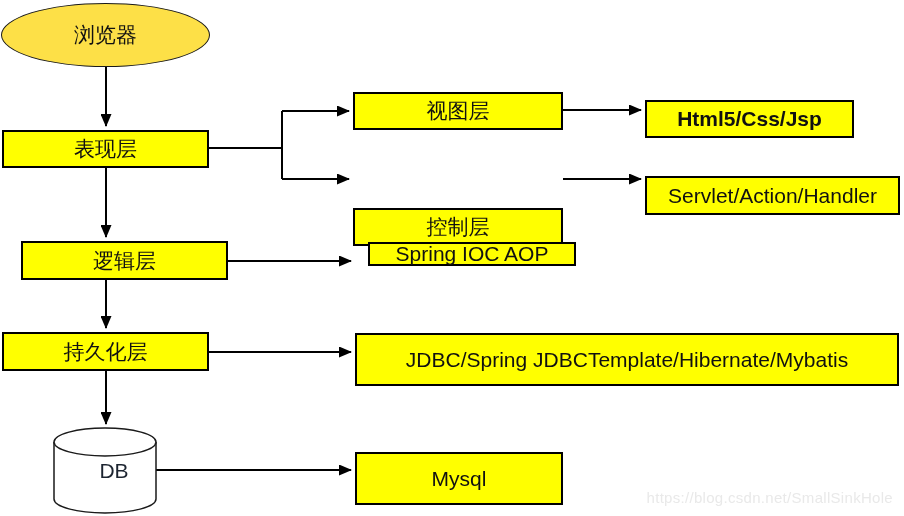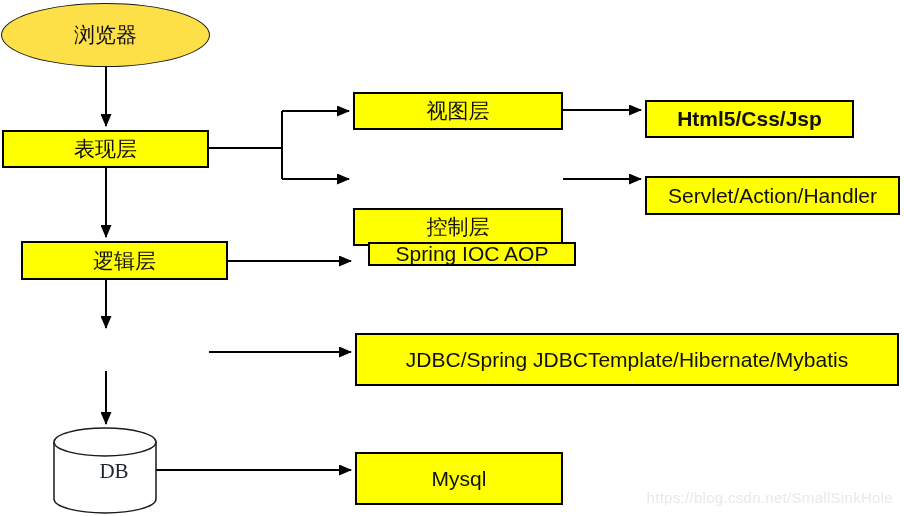--- a/index.html
+++ b/index.html
@@ -57,21 +57,21 @@
   #n-presentation { left: 2px;   top: 130px; width: 207px; height: 38px; }
   #n-logic        { left: 2px;   top: 241px; width: 207px; height: 39px; margin-left: 19px; }
   #n-persistence  { left: 2px;   top: 332px; width: 207px; height: 39px; }
   #n-view         { left: 353px; top: 92px;  width: 210px; height: 38px; }
   #n-control      { left: 353px; top: 160px; width: 210px; height: 38px; margin-top: 48px; }
   #n-spring       { left: 355px; top: 242px; width: 208px; height: 24px; margin-left: 13px; }
   #n-jdbc         { left: 355px; top: 333px; width: 544px; height: 53px; }
   #n-mysql        { left: 355px; top: 452px; width: 208px; height: 53px; }
   #n-html5        { left: 645px; top: 100px;  width: 209px; height: 38px; font-weight: bold; }
   #n-servlet      { left: 645px; top: 160px; width: 255px; height: 39px; margin-top: 16px; }
-  #n-db-label     { left: 54px;  top: 456px; width: 120px; height: 30px; font-family: Liberation Serif, serif; }
+  #n-db-label     { left: 54px;  top: 456px; width: 120px; height: 30px; }
   #watermark {
     position: absolute;
     top: 489px;
     right: 11px;
     font-size: 15px;
     color: #e9e9e9;
     z-index: 4;
     letter-spacing: 0.3px;
   }
 </style>
@@ -120,20 +120,21 @@
   <div id="n-control" class="node">控制层</div>
 
   <div id="n-html5" class="node">Html5/Css/Jsp</div>
 
   <div id="n-servlet" class="node">Servlet/Action/Handler</div>
 
   <div id="n-logic" class="node">逻辑层</div>
 
   <div id="n-spring" class="node">Spring IOC AOP</div>
 
+  <div id="n-persistence" class="node">持久化层</div>
 
   <div id="n-jdbc" class="node">JDBC/Spring JDBCTemplate/Hibernate/Mybatis</div>
 
   <div id="n-db-label" class="shape-label">DB</div>
 
   <div id="n-mysql" class="node">Mysql</div>
 
   <div id="watermark">https://blog.csdn.net/SmallSinkHole</div>
 
 </div>

